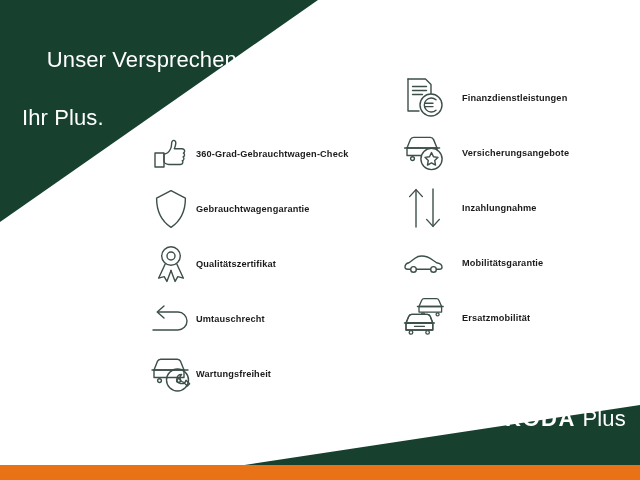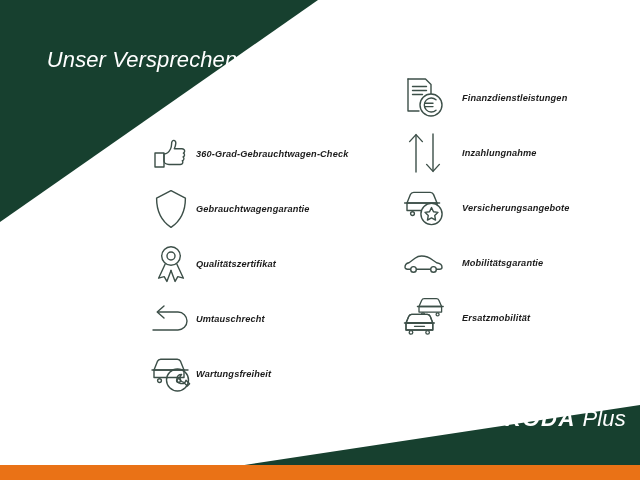--- a/index.html
+++ b/index.html
@@ -7,21 +7,20 @@
     width:640px;height:480px;
     background:#ffffff;
     font-family:"Liberation Sans", sans-serif;
     overflow:hidden;
   }
   #stage{
     position:relative;
     width:640px;height:480px;
     background:#ef4444;
     overflow:hidden;
-    font-style:italic;
   }
 
   
   .shape{position:absolute;left:0;top:0;width:640px;height:480px;pointer-events:none;}
 
   
   #headline{
     position:absolute;
     left:22px; top:16px;
     color:#ffffff;
@@ -104,20 +103,21 @@
 
   <svg class="shape" viewBox="0 0 640 480" width="640" height="480" preserveAspectRatio="none">
     <rect x="0" y="0" width="640" height="480" fill="#ffffff"></rect>
     <polygon points="0,0 318,0 0,222" fill="#17402F"></polygon>
     <polygon points="640,405 640,466 238,466" fill="#17402F"></polygon>
     <rect x="0" y="465" width="640" height="15" fill="#EA7216"></rect>
   </svg>
 
   <div id="headline">
     <span class="l1">Unser Versprechen.</span>
+    <span class="l2">Ihr Plus.</span>
   </div>
 
   <div class="col" id="col-left">
 
     <div class="feature">
       <span class="ico">
         <svg width="38" height="36" viewBox="0 0 38 36" fill="none" stroke="#3C4F48" stroke-width="1.4" stroke-linejoin="round" stroke-linecap="round">
           <path d="M3 17 h9 v14 H3 z"></path>
           <path d="M12 18 c2.5 0 5-2 6.5-5 c1.2-2.4 1-4.6 1.2-6.4 c0.15-1.4 1.1-2.4 2.3-2.2
                    c1.2 0.2 1.9 1.4 1.8 3 c-0.1 1.9-0.8 3.7-1.5 5.3 h7.6 c1.7 0 2.9 1.2 2.7 2.6
@@ -192,44 +192,44 @@
           <path d="M31 22.8 a7 7 0 1 0 0 10.4"></path>
           <path d="M19.6 26.2 h8.4"></path>
           <path d="M19.6 29.6 h8.4"></path>
         </svg>
       </span>
       <span class="lbl">Finanzdienstleistungen</span>
     </div>
 
     <div class="feature">
       <span class="ico">
-        <svg width="36" height="42" viewBox="0 0 36 42" fill="none" stroke="#3C4F48" stroke-width="1.4" stroke-linejoin="round" stroke-linecap="round">
-          <path d="M9 40 V3"></path>
-          <path d="M2.6 9.6 L9 2.6 L15.4 9.6"></path>
-          <path d="M26 2 v37"></path>
-          <path d="M19.6 32.4 L26 39.4 L32.4 32.4"></path>
-        </svg>
-      </span>
-      <span class="lbl">Inzahlungnahme</span>
-    </div>
-
-    <div class="feature">
-      <span class="ico">
         <svg width="44" height="38" viewBox="0 0 44 38" fill="none" stroke="#3C4F48" stroke-width="1.4" stroke-linejoin="round" stroke-linecap="round">
           <path d="M4 14 L7.4 5.6 C8 4.2 9.2 3.4 10.7 3.4 h16.6 c1.5 0 2.7 0.8 3.3 2.2 L34 14"></path>
           <path d="M4 14 h30 v7.5 h-30 z"></path>
           <path d="M1.6 14 h35"></path>
           <circle cx="9.5" cy="24.6" r="1.9"></circle>
           <circle cx="28.5" cy="24.6" r="1.9"></circle>
           <circle cx="28.5" cy="25" r="10.6" fill="#ffffff"></circle>
           <path d="M28.5 18.6 l2 4.1 4.5 0.65 -3.25 3.2 0.77 4.5 -4.02-2.12 -4.02 2.12
                    0.77-4.5 -3.25-3.2 4.5-0.65 z"></path>
         </svg>
       </span>
       <span class="lbl">Versicherungsangebote</span>
+    </div>
+
+    <div class="feature">
+      <span class="ico">
+        <svg width="36" height="42" viewBox="0 0 36 42" fill="none" stroke="#3C4F48" stroke-width="1.4" stroke-linejoin="round" stroke-linecap="round">
+          <path d="M9 40 V3"></path>
+          <path d="M2.6 9.6 L9 2.6 L15.4 9.6"></path>
+          <path d="M26 2 v37"></path>
+          <path d="M19.6 32.4 L26 39.4 L32.4 32.4"></path>
+        </svg>
+      </span>
+      <span class="lbl">Inzahlungnahme</span>
     </div>
 
     <div class="feature">
       <span class="ico">
         <svg width="44" height="22" viewBox="0 0 44 22" fill="none" stroke="#3C4F48" stroke-width="1.4" stroke-linejoin="round" stroke-linecap="round">
           <path d="M2 15.2 c0-2.4 1.6-4 4-4.4 l6-4.6 c2-1.5 4-2.2 6.6-2.2
                    c4.4 0 8 1.6 11.4 4.2 l3.6 2.6 c3.6 0.5 5.4 1.9 5.4 4.4
                    c0 1.2-1 2-2.4 2 H4.4 C3 17.2 2 16.4 2 15.2 z"></path>
           <circle cx="10.5" cy="17.4" r="2.8" fill="#ffffff"></circle>
           <circle cx="30.5" cy="17.4" r="2.8" fill="#ffffff"></circle>

